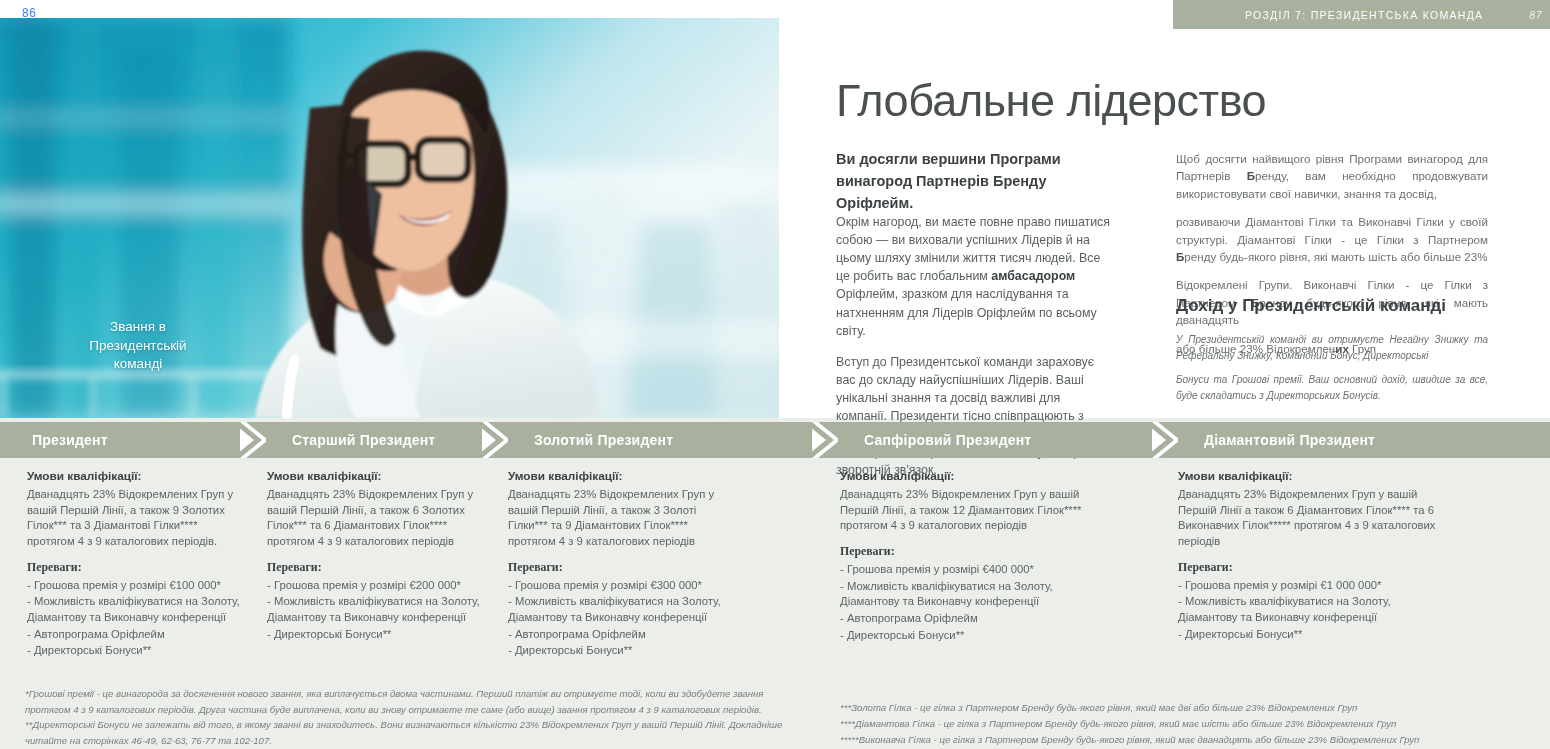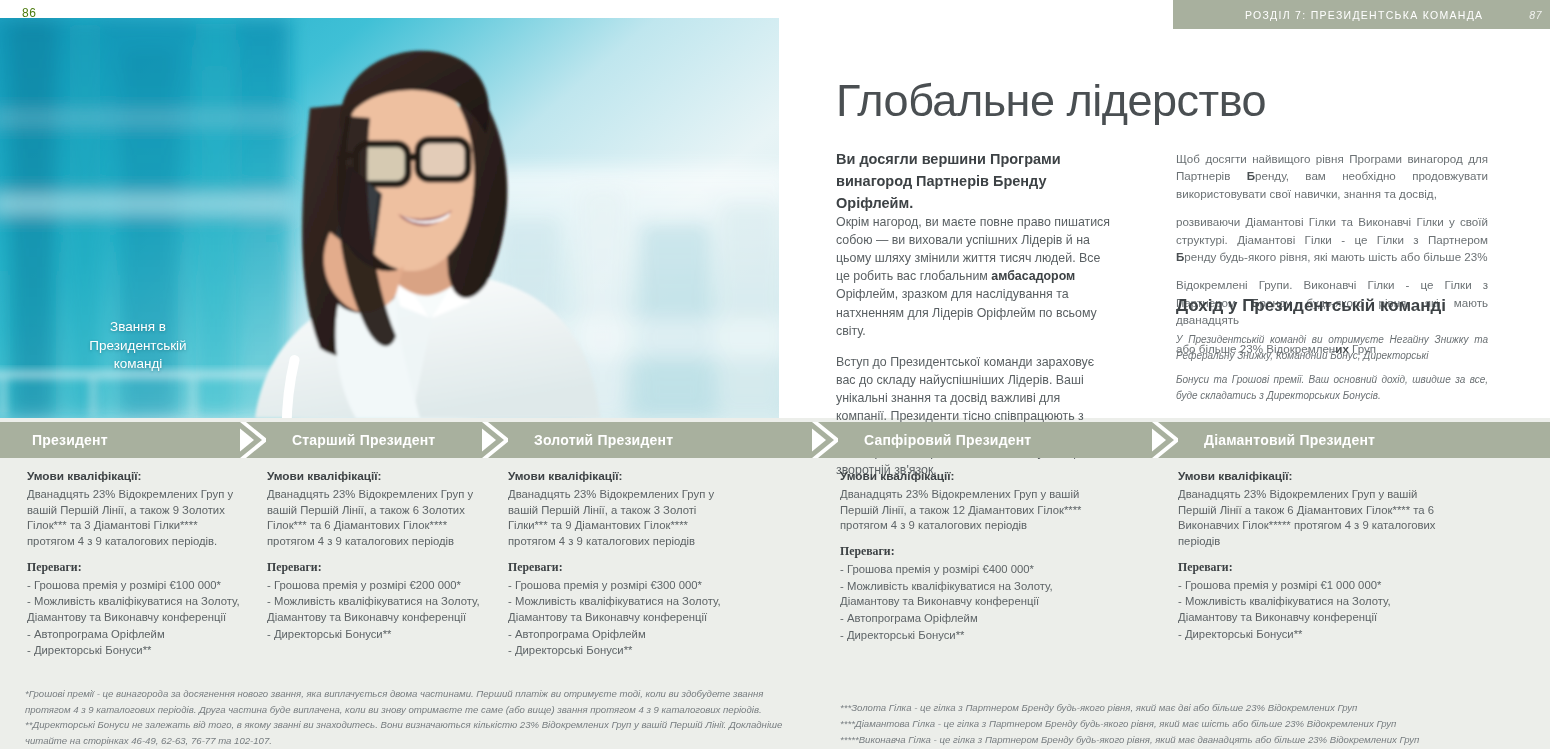--- a/index.html
+++ b/index.html
@@ -21,21 +21,21 @@
     background: #ffffff;
   }
   .right-lower-bg {
     position: absolute; left: 779px; top: 418px; width: 771px; height: 331px;
     background: #eceeea;
   }
 
   
   .folio-left {
     position: absolute; left: 22px; top: 6px;
-    font-size: 12px; color: #4d7c0f; letter-spacing: .5px;
+    font-size: 12px; color: #3b82f6; letter-spacing: .5px;
   }
   .cmyk-bars {
     position: absolute; left: 18px; top: 20px; width: 14px; height: 10px;
     display: flex; flex-direction: column;
   }
   .cmyk-bars i { display:block; height: 2.5px; width: 100%; }
 
   
   .header-bar {
     position: absolute; left: 1173px; top: 0; width: 391px; height: 29px;

